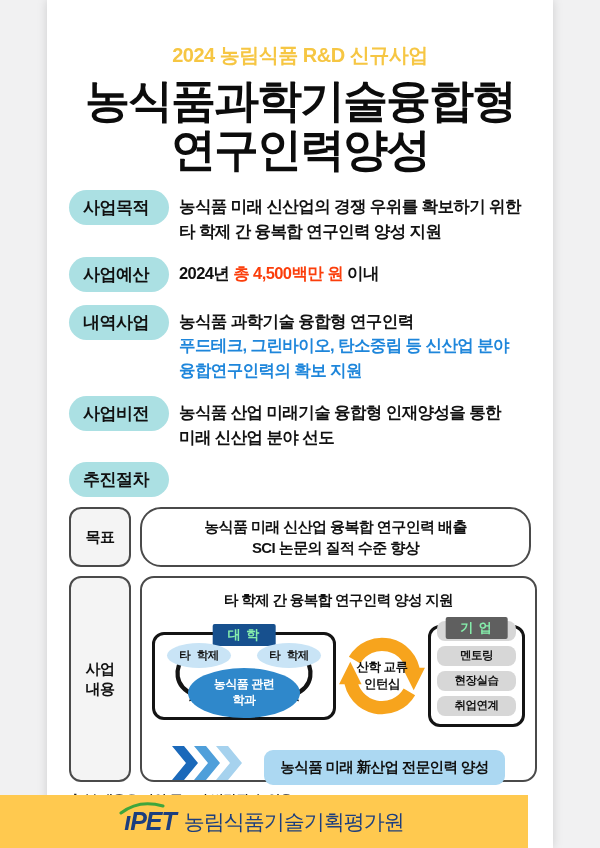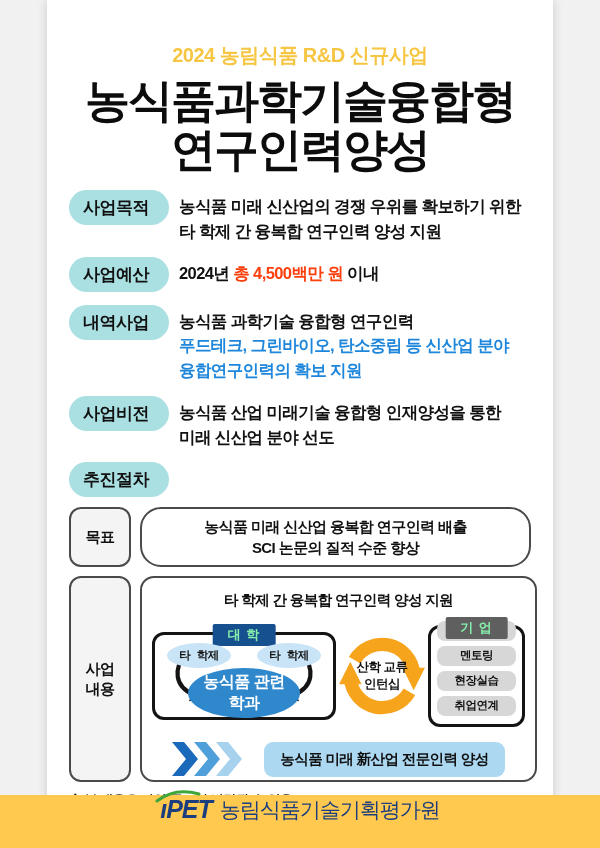--- a/index.html
+++ b/index.html
@@ -68,46 +68,46 @@
   .ell{
     position:absolute; top:8px; width:64px; height:25px; background:var(--ellipse-light);
     border-radius:50%; display:flex; align-items:center; justify-content:center;
     font-size:11.5px; font-weight:800; letter-spacing:-0.5px;font-family:Liberation Mono, monospace;
   }
   .ell.l{left:12px;} .ell.r{right:12px;}
   .centerell{
     position:absolute; left:50%; transform:translateX(-50%); top:33px; width:112px; height:50px;
     background:var(--ellipse-blue); border-radius:50%; color:#fff;
     display:flex; flex-direction:column; align-items:center; justify-content:center;
-    font-size:16px; font-weight:800; letter-spacing:-0.5px; line-height:1.3; text-align:center;
+    font-size:12px; font-weight:800; letter-spacing:-0.5px; line-height:1.3; text-align:center;
   }
   .arrowsvg{position:absolute; inset:0; width:100%; height:100%;}
   .ringwrap{position:relative; width:92px; height:92px; flex:0 0 auto;}
   .ringtxt{
     position:absolute; inset:0; display:flex; flex-direction:column; align-items:center; justify-content:center;
     font-size:12.5px; font-weight:800; letter-spacing:-0.5px; line-height:1.35; text-align:center;
   }
   .corpbox{
     position:relative; width:97px; height:102px; border:3px solid var(--box-border); border-radius:12px; background:#fff;
     display:flex; flex-direction:column; align-items:center; justify-content:flex-end; gap:5px; padding:8px 0 8px 0;
   }
   .corppill{
     width:79px; background:var(--corp-pill-gray); border-radius:8px; text-align:center;
     font-size:11.5px; font-weight:800; letter-spacing:-0.5px; padding:2.5px 0;
   }
   .resultrow{width:100%; display:flex; align-items:center; justify-content:center; gap:14px; margin-top:15px;}
   .resultpill{
     background:var(--result-pill-blue); border-radius:9px; font-size:14.5px; font-weight:800;
-    letter-spacing:-0.6px; padding:8px 16px; white-space:nowrap;
+    letter-spacing:-0.6px; padding:8px 16px; white-space:nowrap;margin-top:8px;
   }
   .note{font-size:13px; font-weight:600; color:#2b2b2b; letter-spacing:-0.4px; margin-top:4px;}
   
   .footer{
-    position:absolute; left:0; bottom:0; width:600px; height:53px; background:var(--footer-yellow);
-    display:flex; align-items:flex-start; justify-content:center; z-index:5;
+    position:absolute; left:0; bottom:0; width:528px; height:53px; background:var(--footer-yellow);
+    display:flex; align-items:center; justify-content:center; z-index:5;
   }
   .logo{display:flex; align-items:center; gap:8px;}
   .ipetwrap{position:relative; display:inline-block;}
   .swoosh{position:absolute; left:-5px; top:-8px;}
   .ipet{font-size:25px; font-weight:900; font-style:italic; color:var(--navy-logo); letter-spacing:-1px;}
   .orgname{font-size:21px; font-weight:400; color:var(--navy-logo); letter-spacing:-1px;}
 </style>
 </head>
 <body>
 

